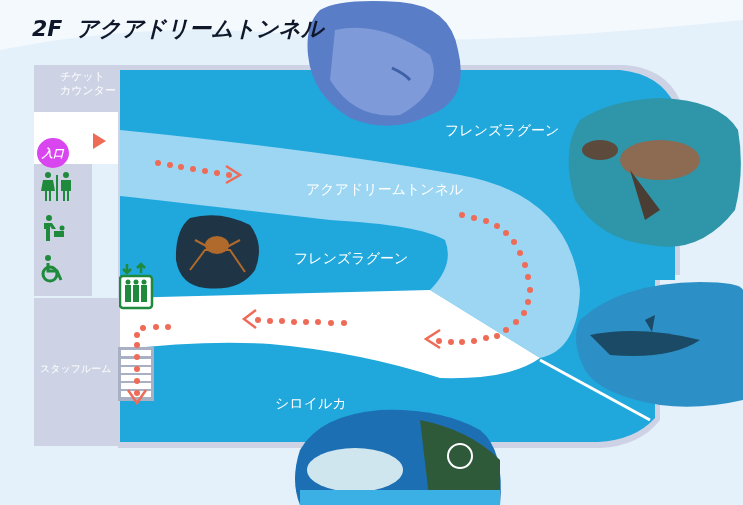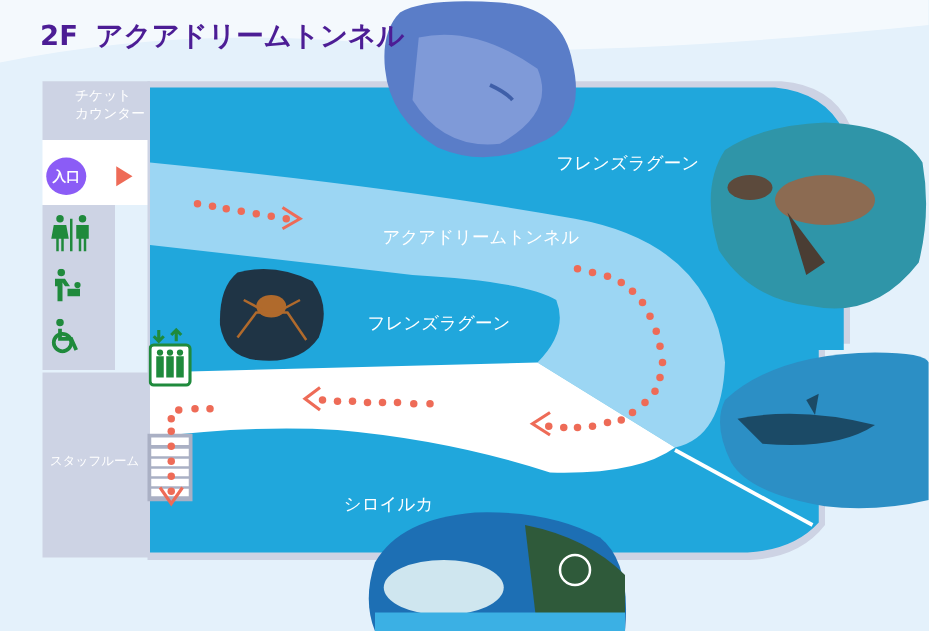--- a/index.html
+++ b/index.html
@@ -4,30 +4,30 @@
 <style>
   html, body { margin: 0; padding: 0; }
   body {
     width: 743px; height: 505px; overflow: hidden; position: relative;
     background: #e4f1fb;
     font-family: "DejaVu Sans", "Liberation Sans", sans-serif;
   }
   .abs { position: absolute; }
   #bg-svg { position: absolute; left: 0; top: 0; }
   .title {
-    left: 32px; top: 14px; color: #4c1d95; font-weight: bold; font-size: 22px;
-    letter-spacing: 0px; white-space: nowrap;
+    left: 32px; top: 14px; color: #0f172a; font-weight: bold; font-size: 22px;
+    letter-spacing: 0px; white-space: nowrap; font-style: italic;
   }
   .title .floor { margin-right: 14px; }
   .label-white { color: #ffffff; font-size: 14px; white-space: nowrap; }
   .ticket { left: 40px; top: 70px; color: #ffffff; font-size: 11px; line-height: 14px; white-space: pre-line; margin-left: 20px; }
   .entrance-badge {
-    left: 37px; top: 126px; width: 32px; height: 30px; border-radius: 50%;
-    background: #8b5cf6; color: #fff; font-size: 11px; font-weight: bold;
-    display: flex; align-items: center; justify-content: center;
+    left: 37px; top: 138px; width: 32px; height: 30px; border-radius: 50%;
+    background: #d946ef; color: #fff; font-size: 11px; font-weight: bold;
+    display: flex; align-items: center; justify-content: center; font-style: italic;
   }
   .entrance-arrow {
     left: 93px; top: 133px; width: 0; height: 0;
     border-top: 8px solid transparent; border-bottom: 8px solid transparent;
     border-left: 13px solid #ee6b57;
   }
   .staff { left: 40px; top: 362px; color: #ffffff; font-size: 10px; }
   .icon { position: absolute; }
 </style>
 </head>

